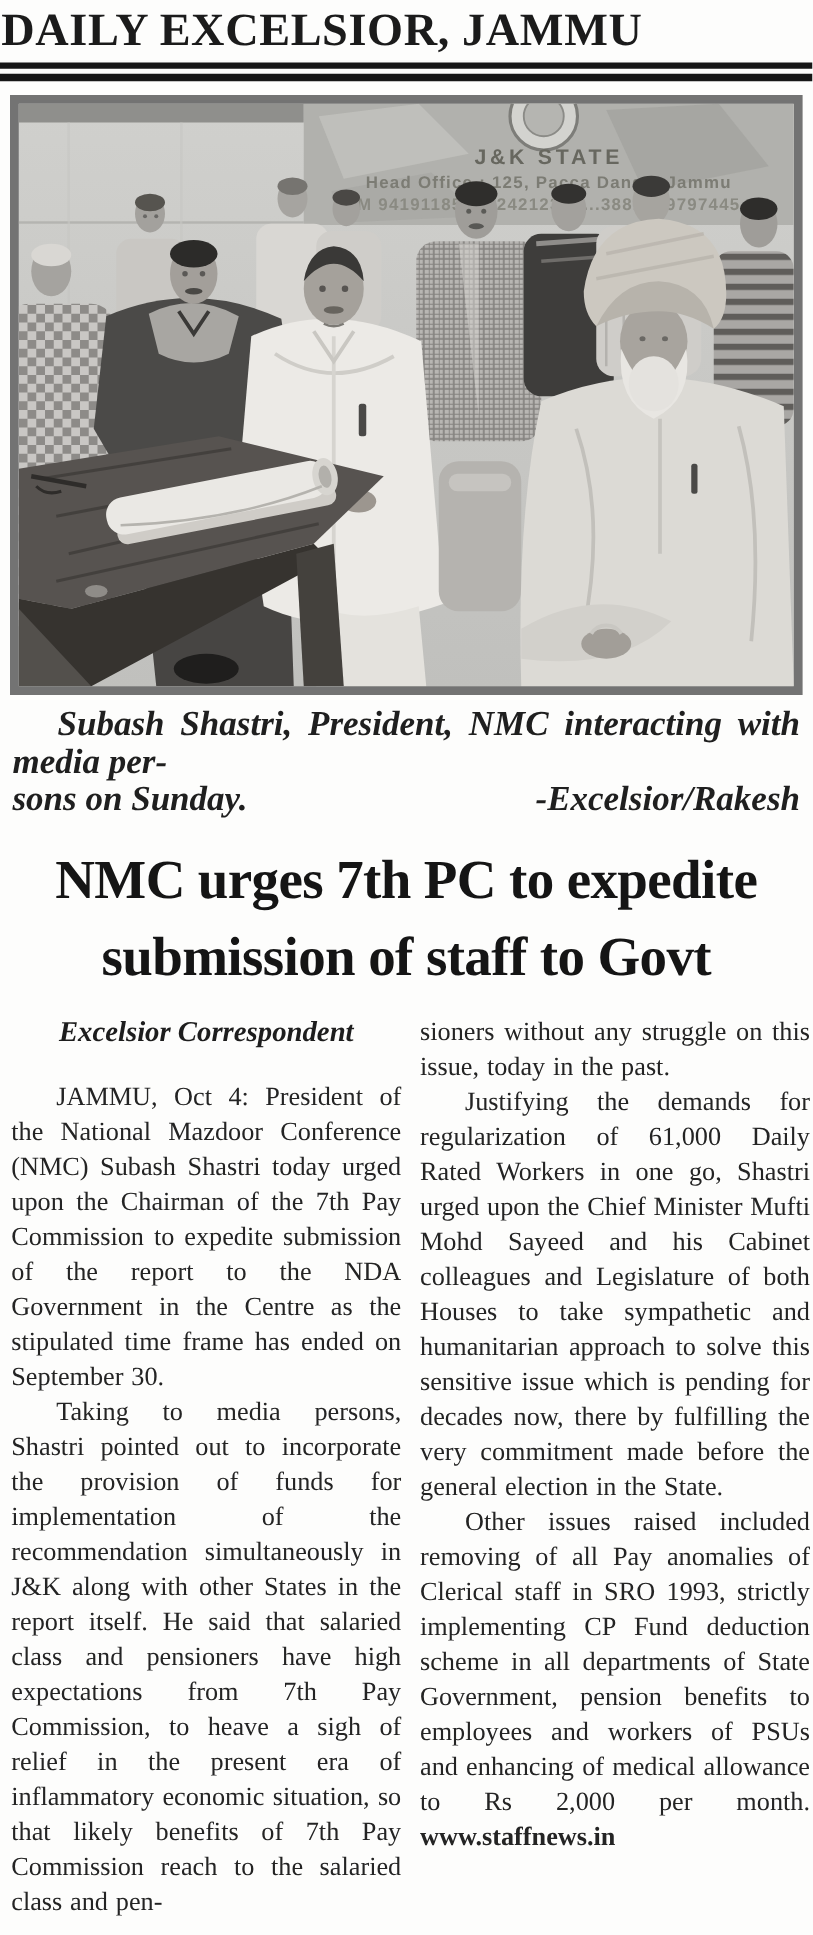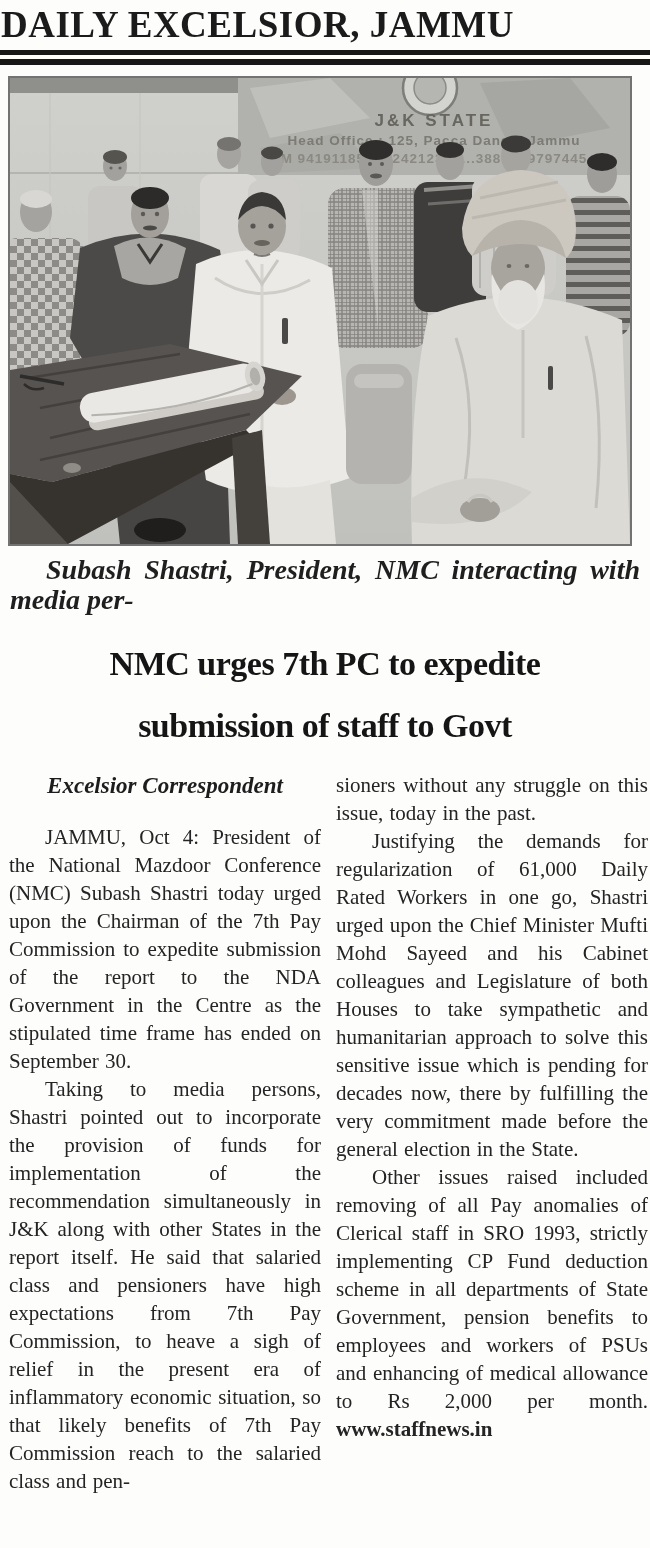--- a/index.html
+++ b/index.html
@@ -22,21 +22,21 @@
     color:#1b1b1b;
     line-height:1.05;
   }
   .rule{background:#171717;width:650px;}
   .rule.r1{height:5px;margin-top:3px;}
   .rule.r2{height:6px;margin-top:4px;}
 
   
   .photo-frame{
     margin:11px 8px 0 8px;
-    border:2px solid #737373;
+    border:7px solid #737373;
     width:620px;height:466px;
     background:#c7c7c4;
     box-sizing:content-box;
   }
   .photo-frame svg{display:block;}
 
   
   .caption{
     margin:9px 10px 0 10px;
     font-weight:bold;
@@ -46,21 +46,21 @@
     color:#1f1f1f;
   }
   .caption .cap1{text-indent:36px;text-align:justify;}
   .caption .cap2{display:flex;justify-content:space-between;}
 
   
   .headline{
     margin-top:18px;
     text-align:center;
     font-weight:bold;
-    font-size:34px;
+    font-size:44px;
     line-height:62px;
     letter-spacing:-0.5px;
     color:#151515;
   }
 
   
   .columns{
     display:flex;
     gap:15px;
     padding:14px 2px 18px 9px;
@@ -273,20 +273,24 @@
           <path d="M80 322 q90 14 164 0" stroke="#b5b3ae" stroke-width="2" fill="none"></path>
         </g>
       </g>
 
       <path d="M0 404 L58 466 L0 466 Z" fill="#53504c"></path>
     </svg>
   </div>
 
   <div class="caption">
     <div class="cap1">Subash Shastri, President, NMC interacting with media per-</div>
+    <div class="cap2">
+      <span>sons on Sunday.</span>
+      <span>-Excelsior/Rakesh</span>
+    </div>
   </div>
 
   <div class="headline">
     <div>NMC urges 7th PC to expedite</div>
     <div>submission of staff to Govt</div>
   </div>
 
   <div class="columns">
     <div class="col">
       <div class="byline">Excelsior Correspondent</div>

